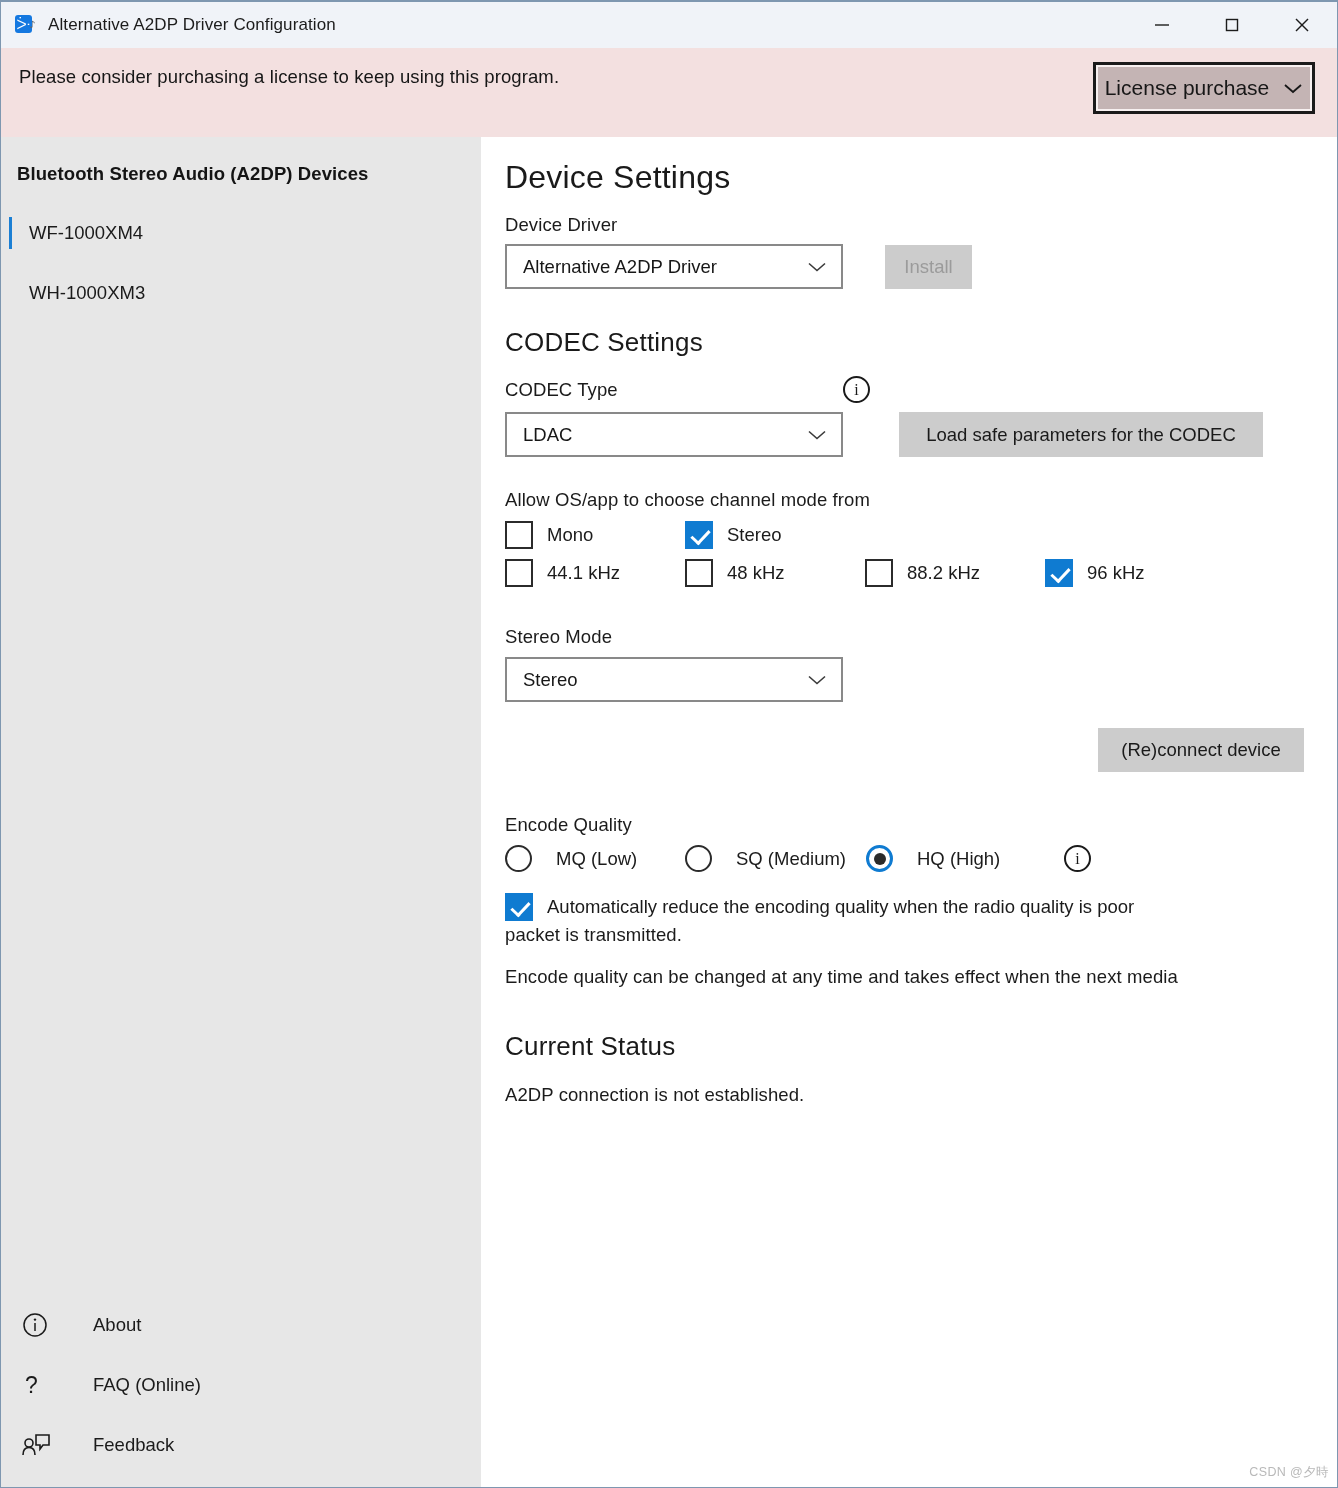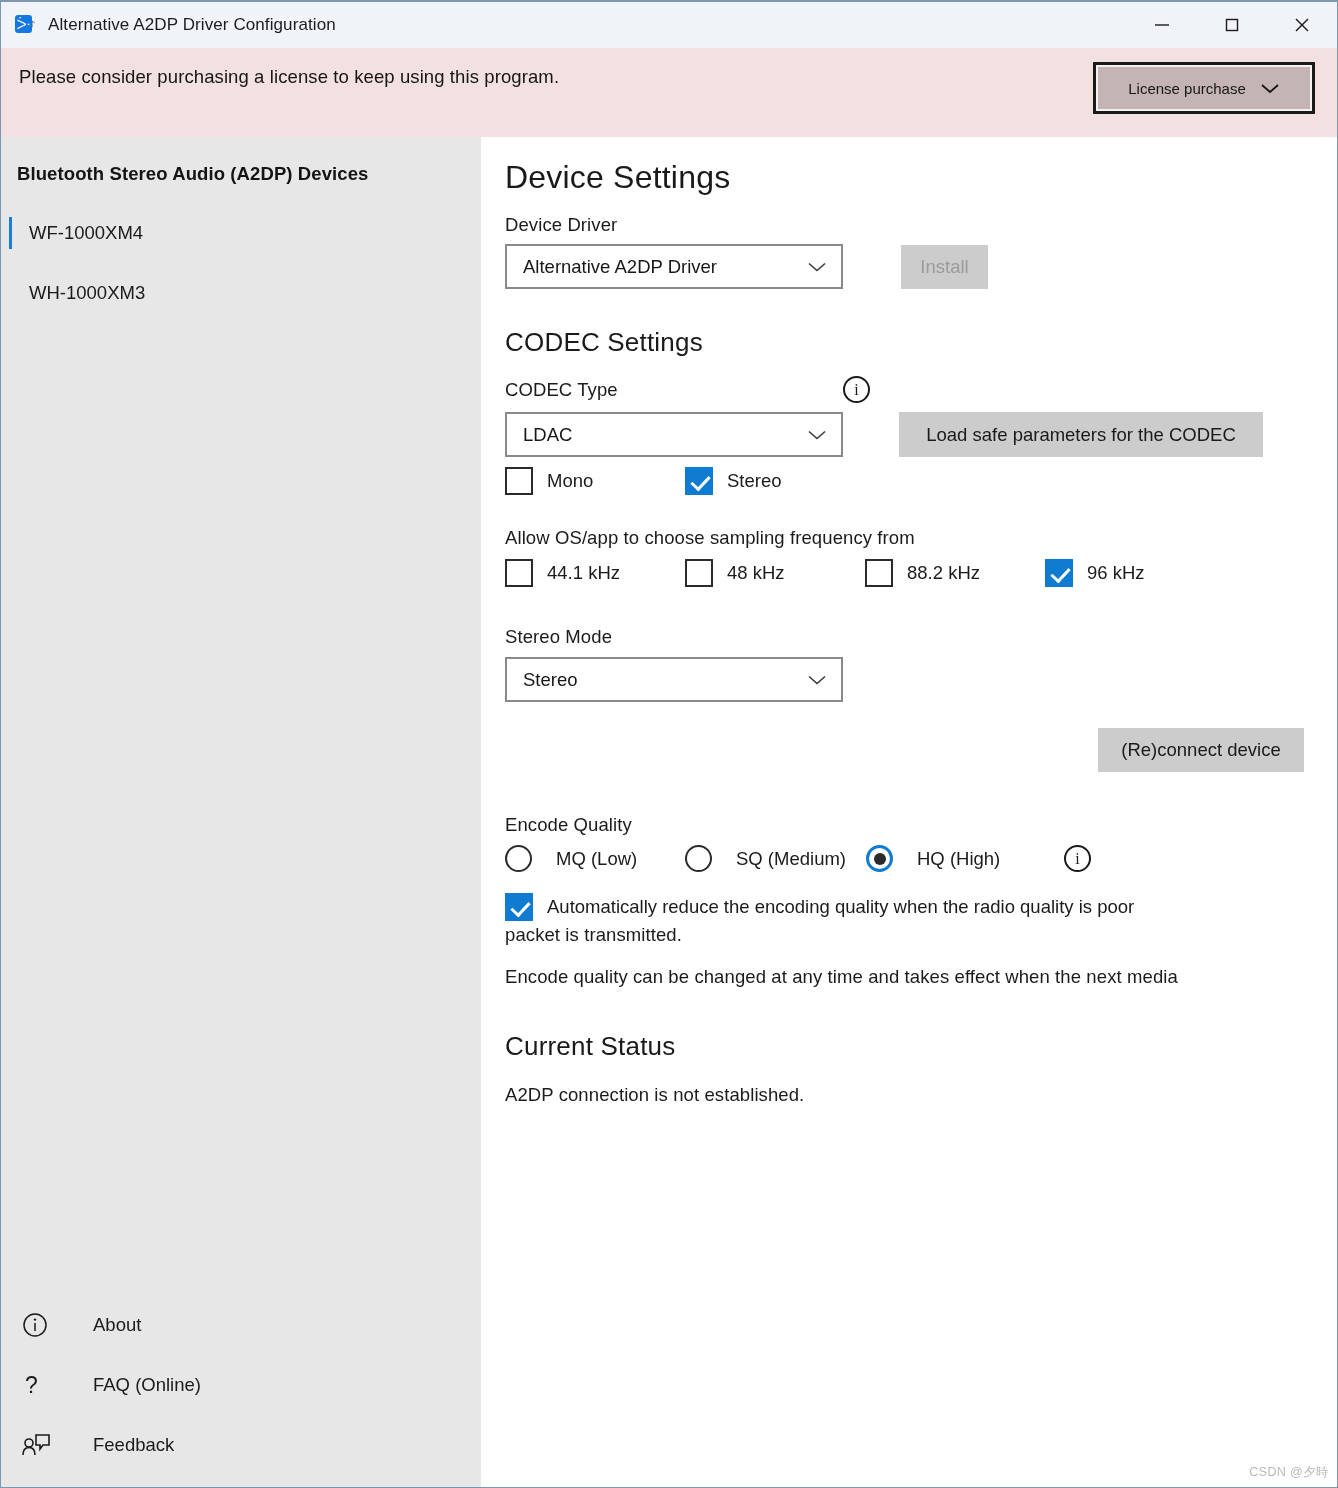--- a/index.html
+++ b/index.html
@@ -98,21 +98,21 @@
     width: 222px; height: 52px;
     background: #c4b4b4;
     border: 3px solid #1a1a1a;
     box-shadow: inset 0 0 0 2px #f7f0f0;
     display: flex;
     align-items: center;
     justify-content: center;
     gap: 14px;
     cursor: pointer;
   }
-  .license-btn .lbl { font-size: 15px; color: #171717; }
+  .license-btn .lbl { font-size: 21px; color: #171717; }
   .license-btn .chev { color: #171717; display: flex; }
 
   
   .body-split {
     display: flex;
     height: calc(1488px - 46px - 89px - 3px);
   }
 
   
   .sidebar {
@@ -421,21 +421,21 @@
         </div>
       </div>
     </div>
 
     <div class="main">
 
       <div class="h1">Device Settings</div>
 
       <div class="field-label">Device Driver</div>
 
-      <div class="row" style="gap:58px;">
+      <div class="row" style="gap:42px;">
         <div class="combo">
           <span class="val">Alternative A2DP Driver</span>
           <span class="chev">
             <svg width="20" height="12" viewBox="0 0 20 12">
                 <polyline points="2,2.5 10,9.5 18,2.5" fill="none" stroke="#3a3a3a" stroke-width="1.6"></polyline>
               </svg>
           </span>
         </div>
         <div class="gbtn disabled" style="width:87px;height:44px;">
           <span>Install</span>
@@ -456,33 +456,33 @@
             <svg width="20" height="12" viewBox="0 0 20 12">
                 <polyline points="2,2.5 10,9.5 18,2.5" fill="none" stroke="#3a3a3a" stroke-width="1.6"></polyline>
               </svg>
           </span>
         </div>
         <div class="gbtn" style="width:364px;height:45px;">
           <span>Load safe parameters for the CODEC</span>
         </div>
       </div>
 
+      <div class="field-label" style="margin-top:32px;">Allow OS/app to choose channel mode from</div>
 
       <div class="row" style="margin-top:10px;">
         <div class="cb-wrap" style="width:180px;">
           <span class="cb"></span>
           <span class="cb-lbl">Mono</span>
         </div>
         <div class="cb-wrap">
           <span class="cb checked"></span>
           <span class="cb-lbl">Stereo</span>
         </div>
       </div>
 
-      <div class="field-label" style="margin-top:32px;">Allow OS/app to choose sampling frequency from</div>
 
       <div class="row" style="margin-top:10px;">
         <div class="cb-wrap" style="width:180px;">
           <span class="cb"></span>
           <span class="cb-lbl">44.1 kHz</span>
         </div>
         <div class="cb-wrap" style="width:180px;">
           <span class="cb"></span>
           <span class="cb-lbl">48 kHz</span>
         </div>

